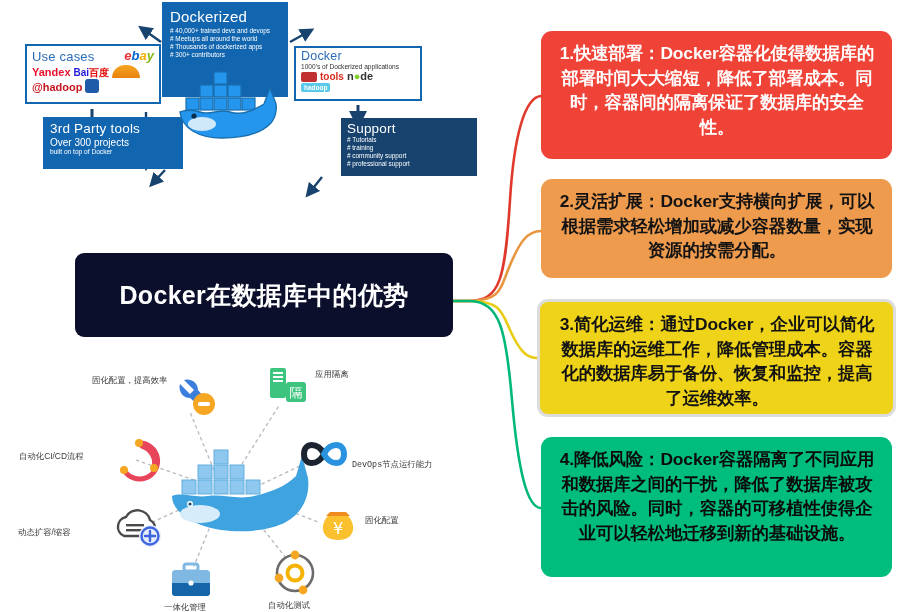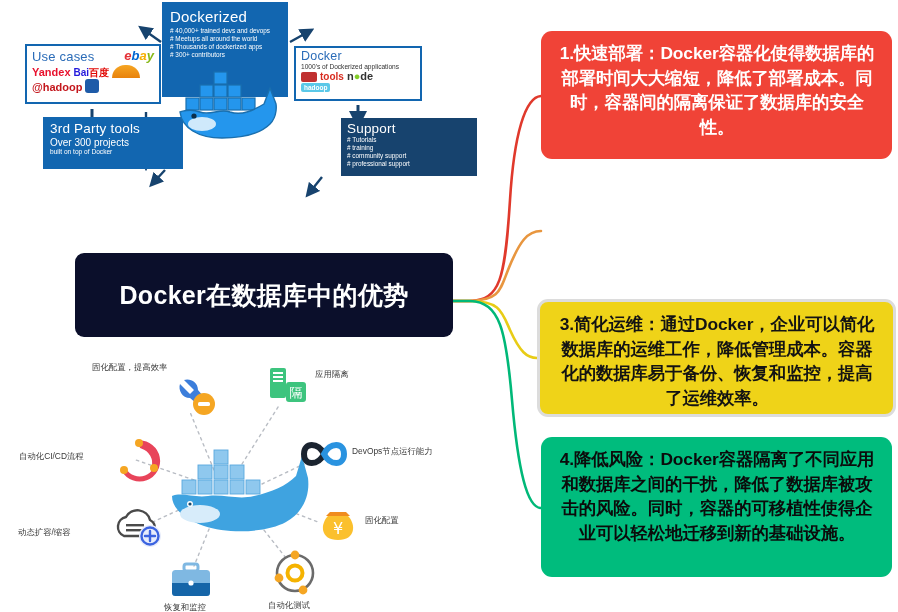--- a/index.html
+++ b/index.html
@@ -106,20 +106,23 @@
     <path d="M453,301 L470,301 C500,301 502,312 510,330 C520,352 527,358 537,358" fill="none" stroke="#E8CC16" stroke-width="2.6" stroke-linecap="round"></path>
     <path d="M453,301 L470,301 C500,302 506,330 512,400 C518,470 527,508 541,508" fill="none" stroke="#00B878" stroke-width="2.6" stroke-linecap="round"></path>
   </svg>
 
   <div id="title-node">
     <div class="t">Docker在数据库中的优势</div>
   </div>
 
   <div class="card" id="card-1">
     <div class="ct">1.快速部署：Docker容器化使得数据库的部署时间大大缩短，降低了部署成本。同时，容器间的隔离保证了数据库的安全性。</div>
+  </div>
+  <div class="card" id="card-2">
+    <div class="ct">2.灵活扩展：Docker支持横向扩展，可以根据需求轻松增加或减少容器数量，实现资源的按需分配。</div>
   </div>
   <div class="card" id="card-3">
     <div class="ct">3.简化运维：通过Docker，企业可以简化数据库的运维工作，降低管理成本。容器化的数据库易于备份、恢复和监控，提高了运维效率。</div>
   </div>
   <div class="card" id="card-4">
     <div class="ct">4.降低风险：Docker容器隔离了不同应用和数据库之间的干扰，降低了数据库被攻击的风险。同时，容器的可移植性使得企业可以轻松地迁移到新的基础设施。</div>
   </div>
 
   <div id="eco">
 
@@ -292,23 +295,23 @@
     </svg>
 
     <svg class="ric" style="left:252px;top:196px;width:50px;height:50px;" viewBox="0 0 50 50">
       <circle cx="25" cy="25" r="18" fill="none" stroke="#6B6B6B" stroke-width="2.6"></circle>
       <circle cx="25" cy="25" r="7.5" fill="none" stroke="#F5B301" stroke-width="4"></circle>
       <circle cx="25" cy="7" r="4.4" fill="#F5A623"></circle>
       <circle cx="9" cy="30" r="4.4" fill="#F5A623"></circle>
       <circle cx="33" cy="42" r="4.4" fill="#F5A623"></circle>
     </svg>
 
-    <span class="rl" style="left:38px;top:10px;padding-left:36px;">固化配置，提高效率</span>
+    <span class="rl" style="left:38px;top:23px;padding-left:36px;">固化配置，提高效率</span>
     <span class="rl" style="left:297px;top:17px;">应用隔离</span>
     <span class="rl" style="left:1px;top:99px;">自动化CI/CD流程</span>
-    <span class="rl" style="left:334px;top:94px;">DevOps节点运行能力</span>
+    <span class="rl" style="left:334px;top:107px;font-family:Liberation Mono, monospace;">DevOps节点运行能力</span>
     <span class="rl" style="left:0px;top:175px;">动态扩容/缩容</span>
     <span class="rl" style="left:347px;top:163px;">固化配置</span>
-    <span class="rl" style="left:146px;top:250px;">恢复和监控</span>
+    <span class="rl" style="left:146px;top:250px;">一体化管理</span>
     <span class="rl" style="left:250px;top:248px;">自动化测试</span>
   </div>
 
 </div>
 
 </body></html>

